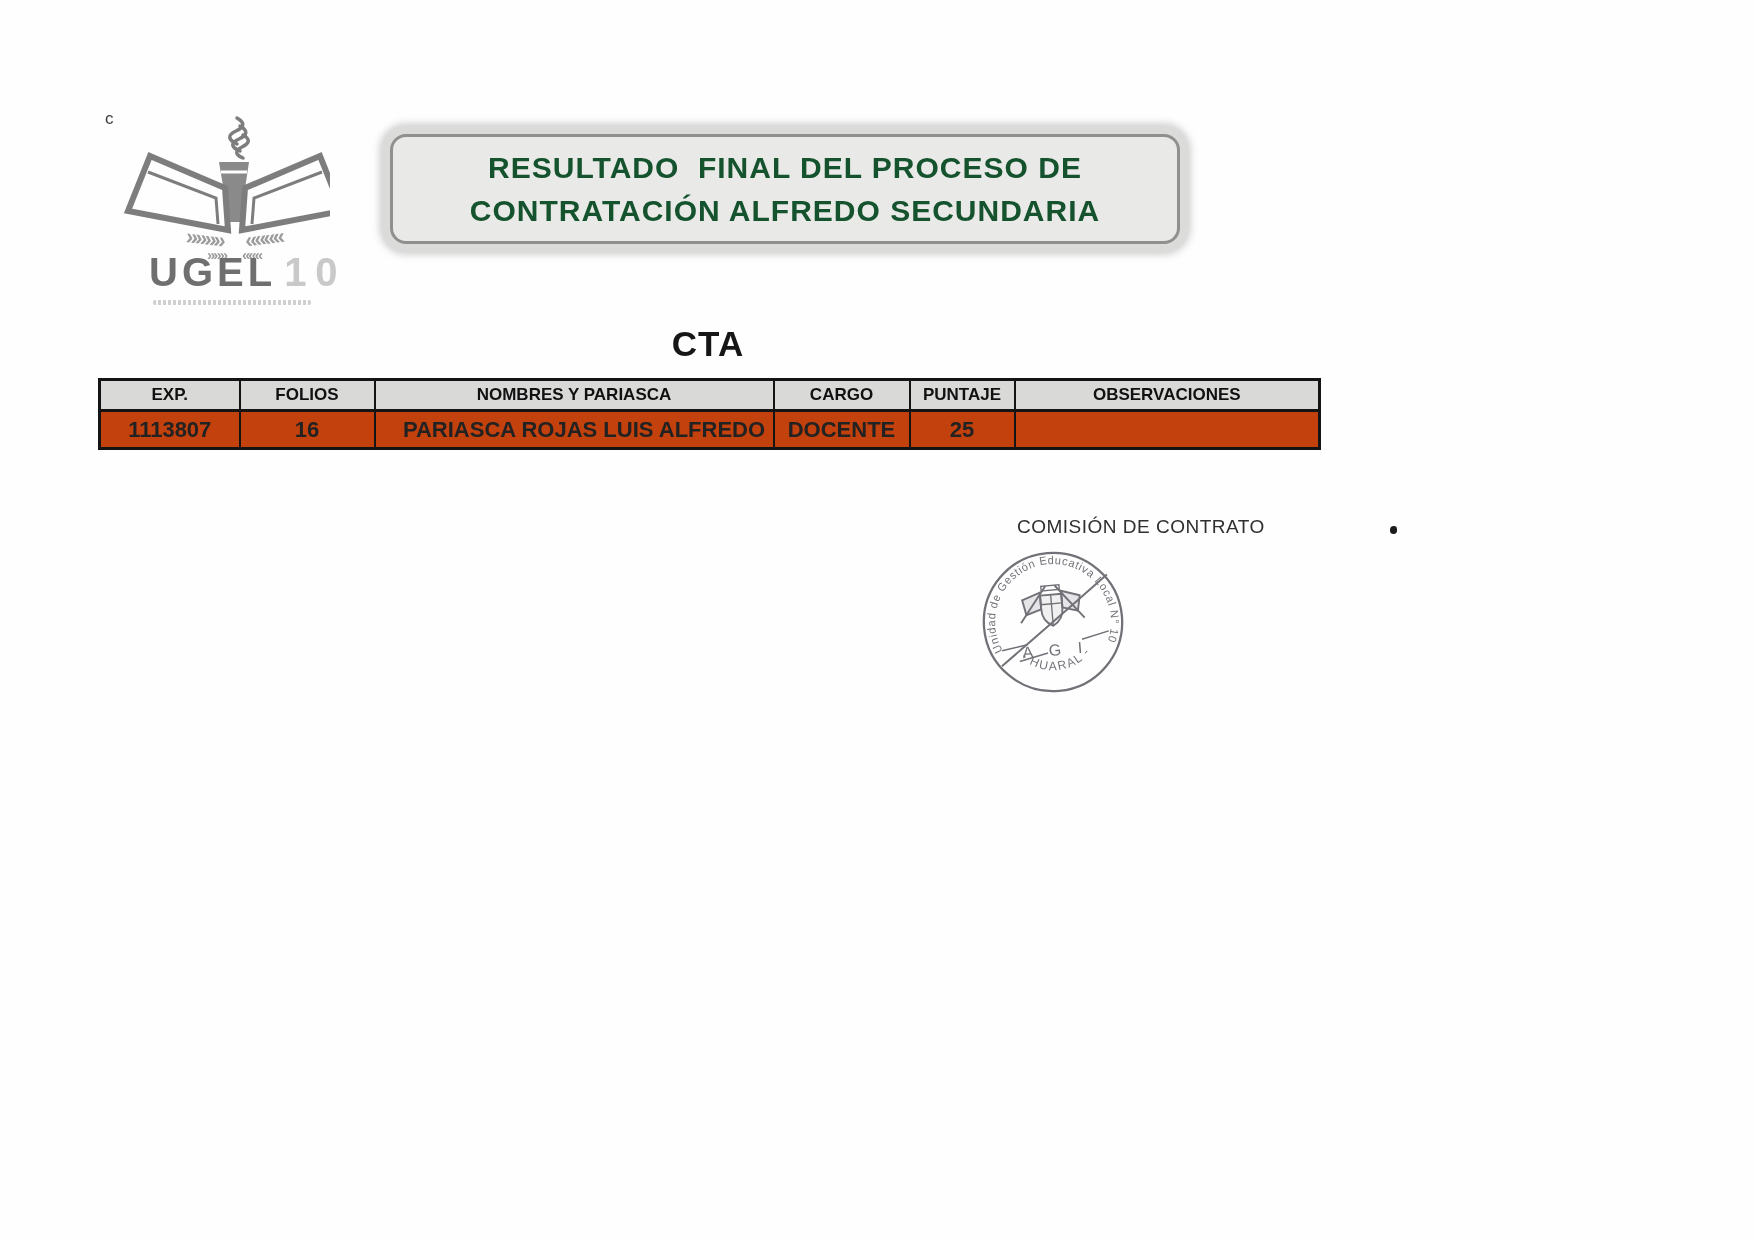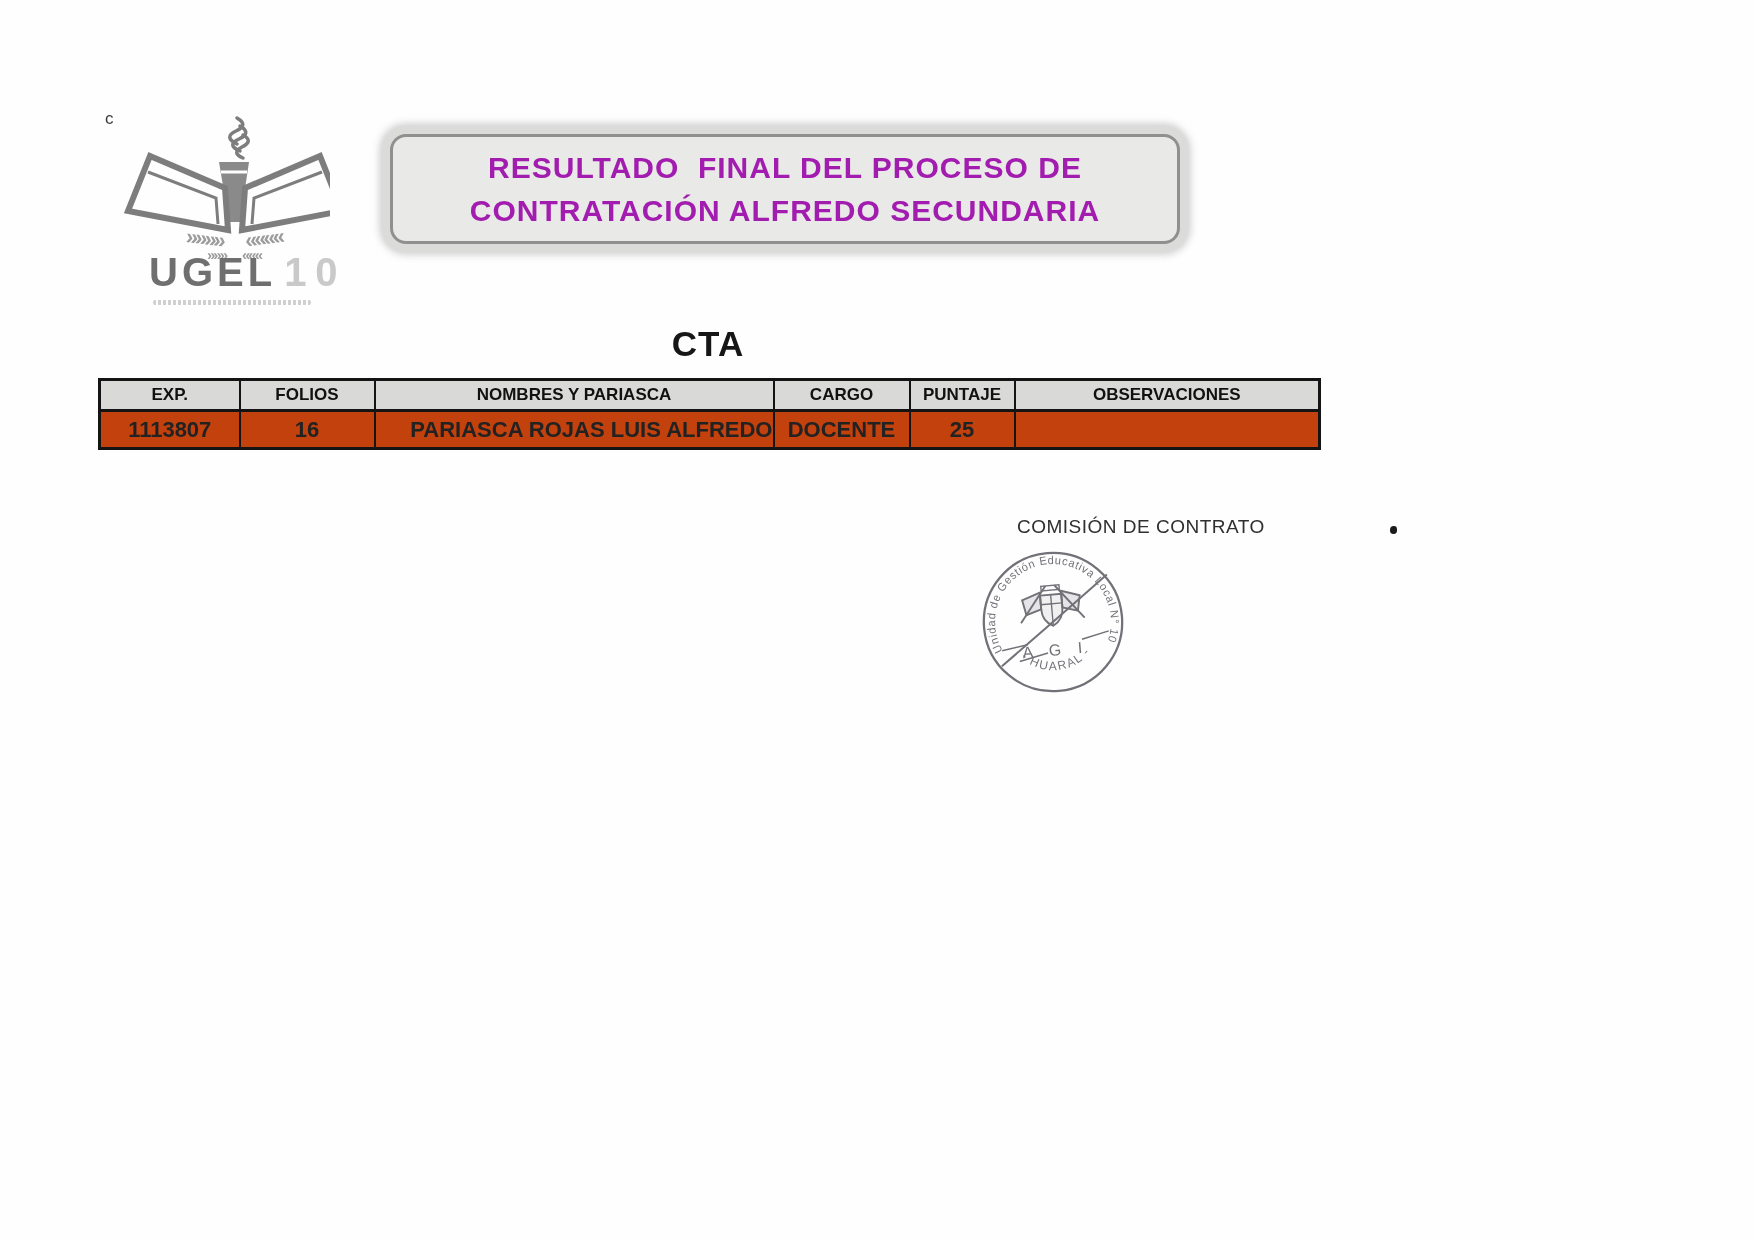--- a/index.html
+++ b/index.html
@@ -27,21 +27,21 @@
   }
 
   
   .title-box {
     position:absolute; left:390px; top:134px; width:790px; height:110px;
     background:#e9e9e7; border:3px solid #90908e; border-radius:16px;
     box-shadow:0 0 0 8px #dbdbd9, 0 0 7px 11px rgba(110,110,110,.30);
     display:flex; flex-direction:column; justify-content:center; align-items:center;
   }
   .title-line {
-    font-size:30px; font-weight:bold; color:#a21caf; line-height:43px;
+    font-size:30px; font-weight:bold; color:#14532d; line-height:43px;
     letter-spacing:1px; white-space:pre; text-align:center;
   }
 
   
   .section-heading {
     position:absolute; left:98px; top:324px; width:1220px; text-align:center;
     font-size:35px; font-weight:bold; color:#161616; letter-spacing:1px;
   }
 
   
@@ -53,21 +53,21 @@
   .results-table th, .results-table td {
     border:2px solid #141414; overflow:hidden; white-space:nowrap;
   }
   .results-table th {
     height:31px; background:#d9d9d8; font-size:17px; font-weight:bold;
     color:#111; text-align:center; border-bottom:3px solid #141414;
   }
   .results-table td {
     height:38px; font-size:22px; color:#222; text-align:center; background:#c2410c;font-weight:bold;
   }
-  .results-table td.cell-name { text-align:right; padding-left:20px; }
+  .results-table td.cell-name { text-align:center; padding-left:20px; }
 
   
   .commission-label {
     position:absolute; left:1017px; top:516px; font-size:19px; color:#2f2f2f;
     letter-spacing:.5px; white-space:nowrap;
   }
   .ink-dot {
     position:absolute; left:1390px; top:526px; width:7px; height:8px;
     background:#1b1b1b; border-radius:55% 45% 50% 50%;
   }

